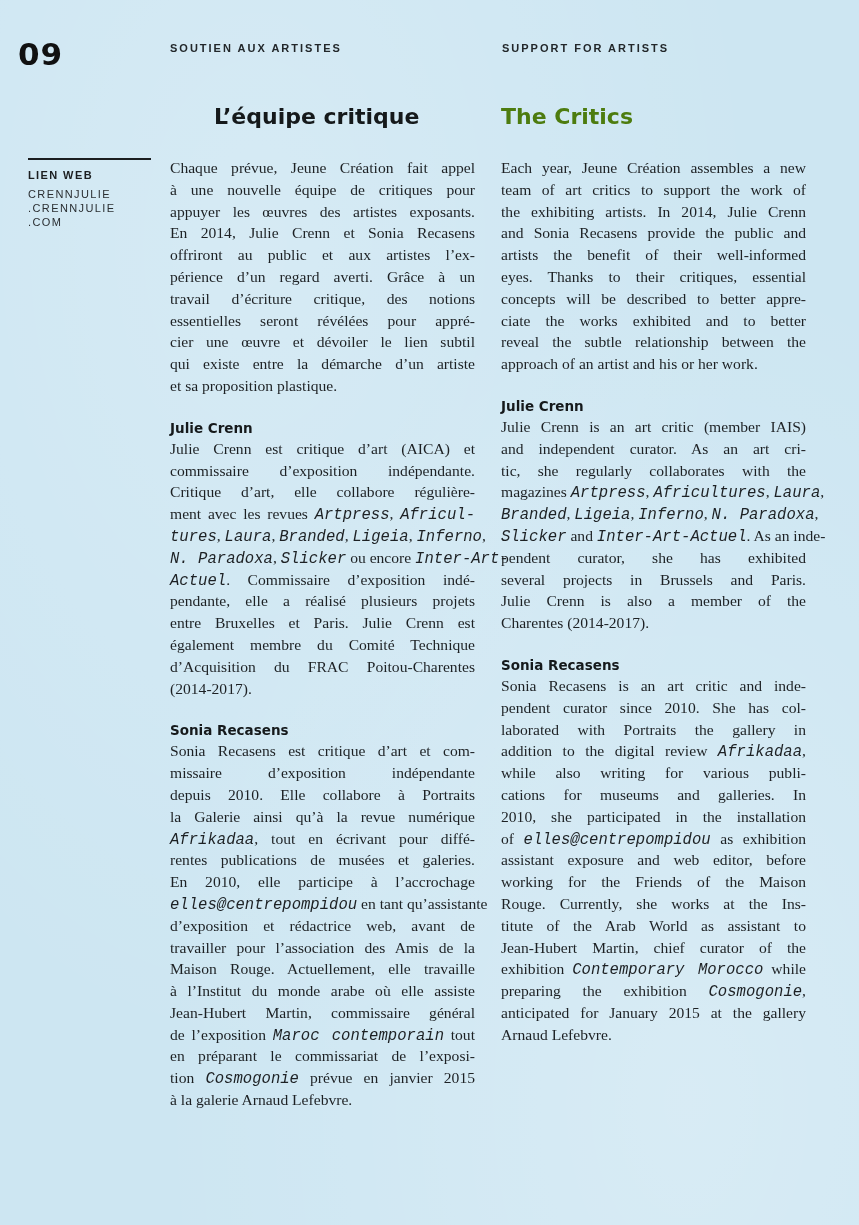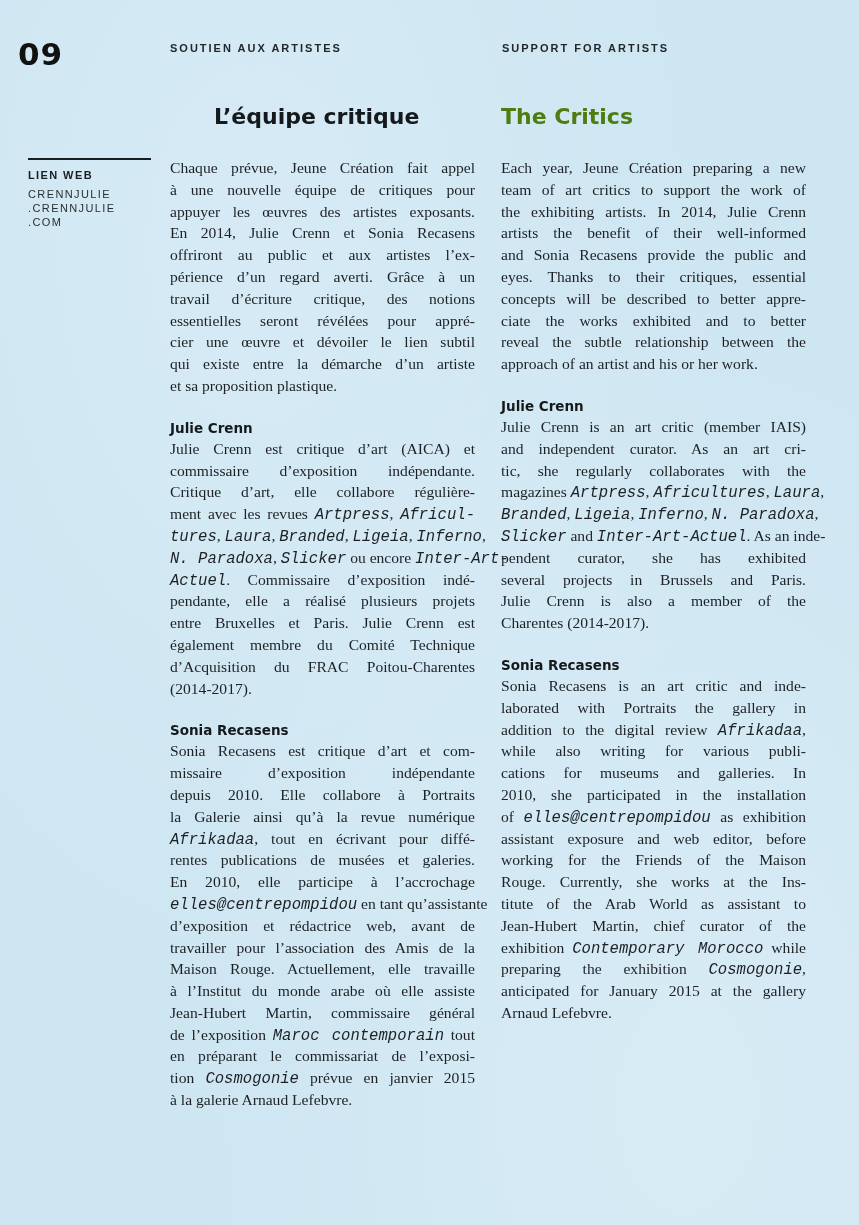--- a/index.html
+++ b/index.html
@@ -123,25 +123,25 @@
       <div class="line"><span>à l’Institut du monde arabe où elle assiste</span></div>
       <div class="line"><span>Jean-Hubert Martin, commissaire général</span></div>
       <div class="line"><span>de l’exposition </span><i>Maroc contemporain</i><span> tout</span></div>
       <div class="line"><span>en préparant le commissariat de l’exposi-</span></div>
       <div class="line"><span>tion </span><i>Cosmogonie</i><span> prévue en janvier 2015</span></div>
       <div class="line last"><span>à la galerie Arnaud Lefebvre.</span></div>
     </div>
   </section>
 <section class="column en">
     <div class="para">
-      <div class="line"><span>Each year, Jeune Création preparing a new</span></div>
+      <div class="line"><span>Each year, Jeune Création assembles a new</span></div>
       <div class="line"><span>team of art critics to support the work of</span></div>
       <div class="line"><span>the exhibiting artists. In 2014, Julie Crenn</span></div>
+      <div class="line"><span>and Sonia Recasens provide the public and</span></div>
       <div class="line"><span>artists the benefit of their well-informed</span></div>
-      <div class="line"><span>and Sonia Recasens provide the public and</span></div>
       <div class="line"><span>eyes. Thanks to their critiques, essential</span></div>
       <div class="line"><span>concepts will be described to better appre-</span></div>
       <div class="line"><span>ciate the works exhibited and to better</span></div>
       <div class="line"><span>reveal the subtle relationship between the</span></div>
       <div class="line last"><span>approach of an artist and his or her work.</span></div>
     </div>
     <div class="para">
       <div class="bio-name">Julie Crenn</div>
       <div class="line"><span>Julie Crenn is an art critic (member IAIS)</span></div>
       <div class="line"><span>and independent curator. As an art cri-</span></div>
@@ -150,20 +150,21 @@
       <div class="line"><i>Branded</i><span>, </span><i>Ligeia</i><span>, </span><i>Inferno</i><span>, </span><i>N. Paradoxa</i><span>,</span></div>
       <div class="line"><i>Slicker</i><span> and </span><i>Inter-Art-Actuel</i><span>. As an inde-</span></div>
       <div class="line"><span>pendent curator, she has exhibited</span></div>
       <div class="line"><span>several projects in Brussels and Paris.</span></div>
       <div class="line"><span>Julie Crenn is also a member of the</span></div>
       <div class="line last"><span>Charentes (2014-2017).</span></div>
     </div>
     <div class="para">
       <div class="bio-name">Sonia Recasens</div>
       <div class="line"><span>Sonia Recasens is an art critic and inde-</span></div>
+      <div class="line"><span>pendent curator since 2010. She has col-</span></div>
       <div class="line"><span>laborated with Portraits the gallery in</span></div>
       <div class="line"><span>addition to the digital review </span><i>Afrikadaa</i><span>,</span></div>
       <div class="line"><span>while also writing for various publi-</span></div>
       <div class="line"><span>cations for museums and galleries. In</span></div>
       <div class="line"><span>2010, she participated in the installation</span></div>
       <div class="line"><span>of </span><i>elles@centrepompidou</i><span> as exhibition</span></div>
       <div class="line"><span>assistant exposure and web editor, before</span></div>
       <div class="line"><span>working for the Friends of the Maison</span></div>
       <div class="line"><span>Rouge. Currently, she works at the Ins-</span></div>
       <div class="line"><span>titute of the Arab World as assistant to</span></div>

